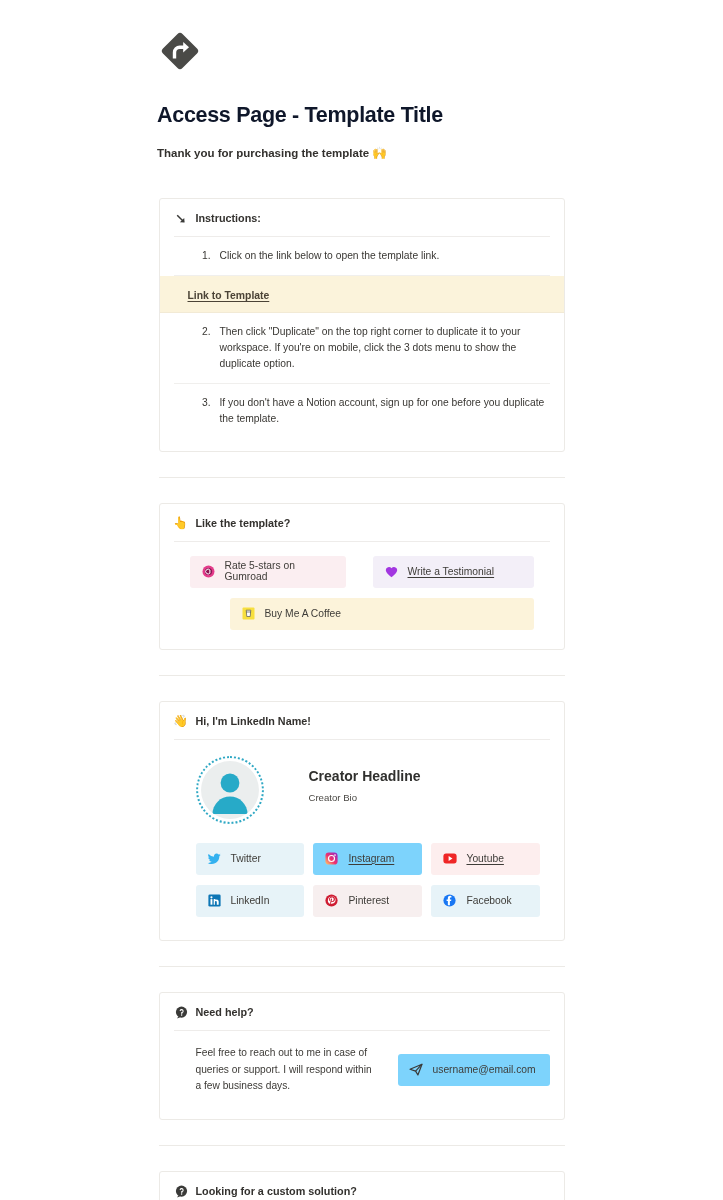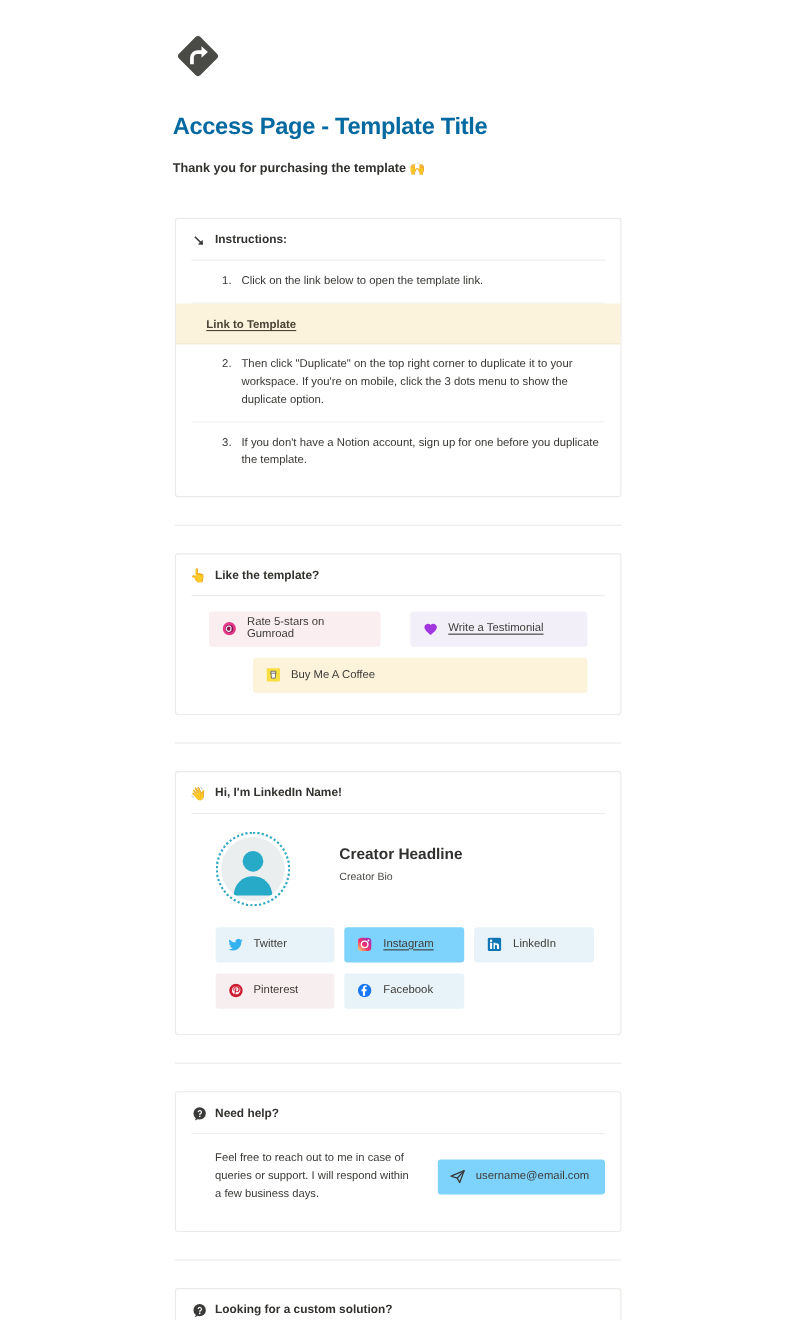--- a/index.html
+++ b/index.html
@@ -27,21 +27,21 @@
     width: 46px; height: 46px;
     display: flex; align-items: center; justify-content: center;
   }
   .logo-wrap svg { display: block; }
 
   .page-title {
     margin-top: 29px;
     font-size: 21.5px;
     font-weight: bold;
     letter-spacing: -0.3px;
-    color: #0369a1;
+    color: #0f172a;
   }
 
   .page-subtitle {
     margin-top: 18px;
     font-size: 11.5px;
     font-weight: bold;
     color: #33312e;
     display: flex;
     align-items: center;
     gap: 3px;
@@ -381,20 +381,31 @@
                 </defs>
                 <rect x="0.4" y="0.4" width="12.2" height="12.2" rx="3.4" fill="url(#ig)"></rect>
                 <circle cx="6.5" cy="6.5" r="3" fill="none" stroke="#fff" stroke-width="1.15"></circle>
                 <circle cx="10" cy="3" r="0.85" fill="#fff"></circle>
               </svg>
             </span>
             <span class="bl u">Instagram</span>
           </div>
         </div>
 
+        <div class="social-cell">
+          <div class="linkbtn bg-red">
+            <span class="bi">
+              <svg width="14" height="11" viewBox="0 0 14 11">
+                <rect x="0.4" y="0.6" width="13.2" height="9.8" rx="2.6" fill="#ef2626"></rect>
+                <path d="M5.6 3.1 L9.5 5.5 L5.6 7.9 Z" fill="#ffffff"></path>
+              </svg>
+            </span>
+            <span class="bl u">Youtube</span>
+          </div>
+        </div>
 
         <div class="social-cell">
           <div class="linkbtn bg-blue">
             <span class="bi">
               <svg width="13" height="13" viewBox="0 0 13 13">
                 <rect x="0.4" y="0.4" width="12.2" height="12.2" rx="1.4" fill="#0d76b5"></rect>
                 <rect x="2.5" y="5.1" width="1.9" height="5.6" fill="#fff"></rect>
                 <circle cx="3.45" cy="3.3" r="1.1" fill="#fff"></circle>
                 <path d="M5.7 10.7 V5.1 h1.8 v0.8 a2 2 0 0 1 3.2 1.6 v3.2 h-1.9 V7.9 a0.95 0.95 0 0 0-1.9 0 v2.8 Z" fill="#fff"></path>
               </svg>

